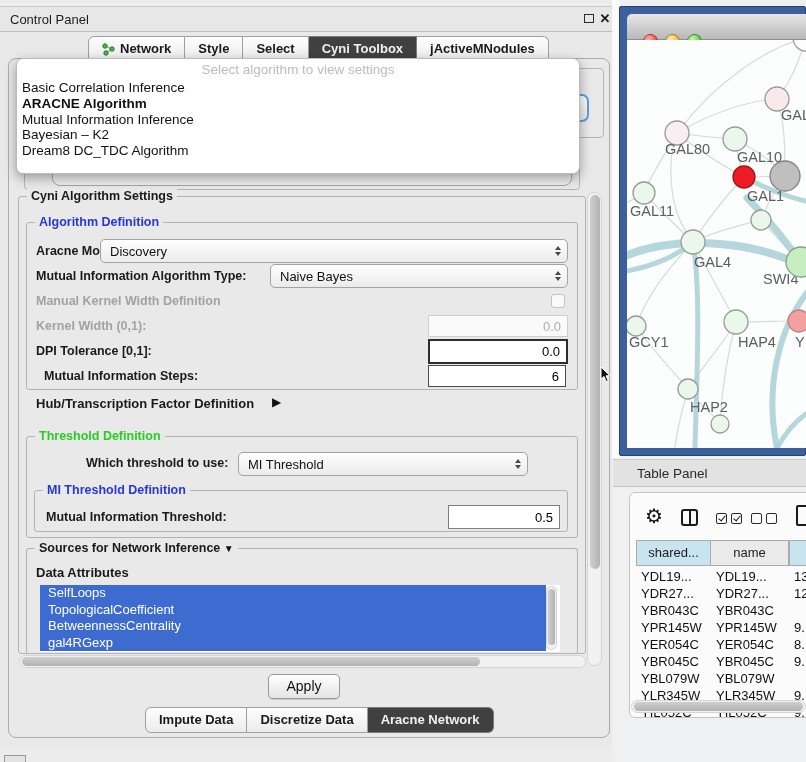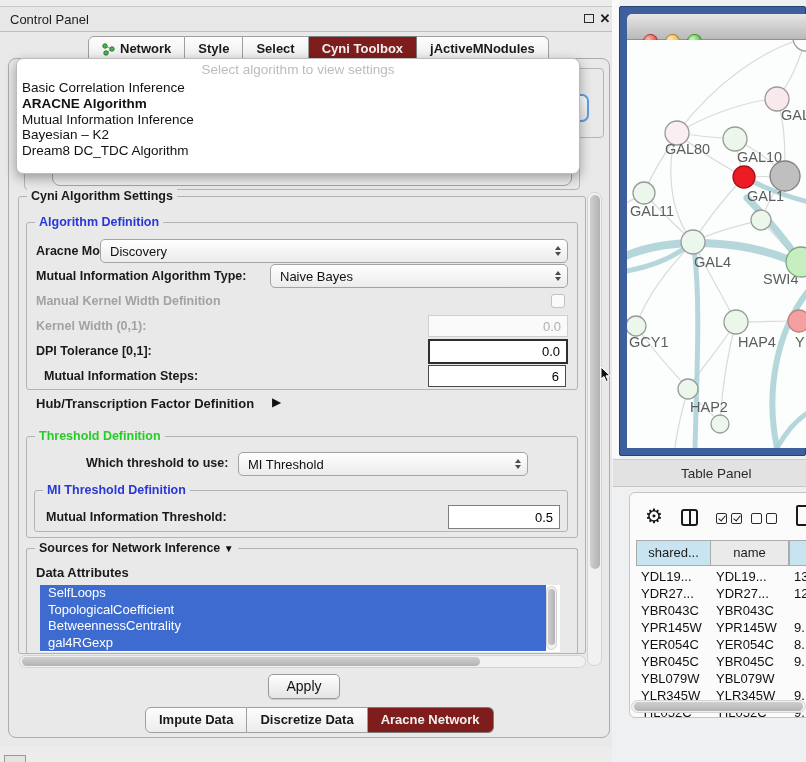--- a/index.html
+++ b/index.html
@@ -14,21 +14,21 @@
   .winbtn{top:5px;width:14px;height:14px;cursor:default;}
   #float-btn i{display:block;width:8px;height:7px;border:1.5px solid #2a2a2a;margin:2px auto;}
   #close-btn{font-size:13px;font-weight:bold;color:#1a1a1a;text-align:center;line-height:14px;}
   
   .tabrow{display:flex;height:22px;}
   .tab{height:22px;line-height:22px;padding:12px 13px;font-size:13px;font-weight:bold;color:#1a1a1a;
        background:linear-gradient(#fdfdfd,#ececec);border:1px solid #9f9f9f;border-left:none;
        display:flex;align-items:center;gap:5px;box-sizing:border-box;}
   .tab:first-child{border-left:1px solid #9f9f9f;border-radius:6px 0 0 0;}
   .tab:last-child{border-radius:0 6px 0 0;}
-  .tab.sel{background:#7f1d1d;color:#f1f1f1;border-color:#7c7c7c;}
+  .tab.sel{background:#404040;color:#f1f1f1;border-color:#7c7c7c;}
   .tabrow.bottom .tab:first-child{border-radius:6px 0 0 6px;}
   .tabrow.bottom .tab:last-child{border-radius:0 6px 6px 0;}
   #outer-panel{left:8px;top:58px;width:602px;height:680px;border:1px solid #acacac;
        border-radius:8px;background:#e9e9e9;box-sizing:border-box;}
   
   .ghost-group{border:1px solid #b5b5b5;border-radius:4px;background:#e9e9e9;box-sizing:border-box;}
   #ghost-spinner{left:572px;top:94px;width:17px;height:28px;border:2px solid #5f9ddf;border-radius:7px;
        background:linear-gradient(#ffffff,#e8e8e8);box-sizing:border-box;}
   #ghost-combo{left:52px;top:150px;width:520px;height:36px;border:1px solid #a5a5a5;border-radius:8px;
        background:linear-gradient(#fafafa,#ededed);box-sizing:border-box;}
@@ -79,21 +79,21 @@
   #right-white{left:612px;top:0;width:8px;height:458px;background:#fafafa;}
   #net-frame{left:619px;top:6px;width:187px;height:450px;background:#3d5f9e;border:1px solid #27426f;
        border-radius:2px;box-sizing:border-box;}
   #net-titlebar{left:627px;top:14px;width:179px;height:26px;background:linear-gradient(#e6e6e6,#b9b9b9);
        border-bottom:1px solid #8f8f8f;border-radius:5px 0 0 0;box-sizing:border-box;}
   .light{top:20px;width:15px;height:15px;border-radius:50%;box-sizing:border-box;border:1px solid rgba(0,0,0,.3);}
   #net-canvas{left:627px;top:40px;width:179px;height:408px;background:#fcfdfd;overflow:hidden;}
   
   #tp-titlebar{left:613px;top:459px;width:193px;height:28px;background:#e2e2e2;
        border-top:1px solid #cdcdcd;border-bottom:1px solid #c6c6c6;box-sizing:border-box;}
-  #tp-title{left:24px;top:6px;font-size:13.5px;color:#2a2a2a;margin-left:44px;}
+  #tp-title{left:24px;top:6px;font-size:13.5px;color:#2a2a2a;}
   #tp-card{left:629px;top:492px;width:200px;height:226px;background:#fbfbfb;border:1px solid #c5c5c5;
        border-radius:6px;box-sizing:border-box;}
   .tp-icon{color:#141414;}
   #gear-icon{left:645px;top:504px;font-size:20px;}
   #cols-icon{left:681px;top:509px;width:17px;height:17px;border:2px solid #1a1a1a;border-radius:3px;box-sizing:border-box;}
   #cols-icon i{position:absolute;left:6px;top:0;width:2px;height:13px;background:#1a1a1a;}
   .cb-pair{display:flex;gap:4px;}
   .cb{width:11px;height:11px;border:1.5px solid #2a2a2a;border-radius:2px;box-sizing:border-box;position:relative;}
   .cb.on:after{content:"";position:absolute;left:2.5px;top:0px;width:3px;height:6px;
        border-right:1.7px solid #1a1a1a;border-bottom:1.7px solid #1a1a1a;transform:rotate(40deg);}

